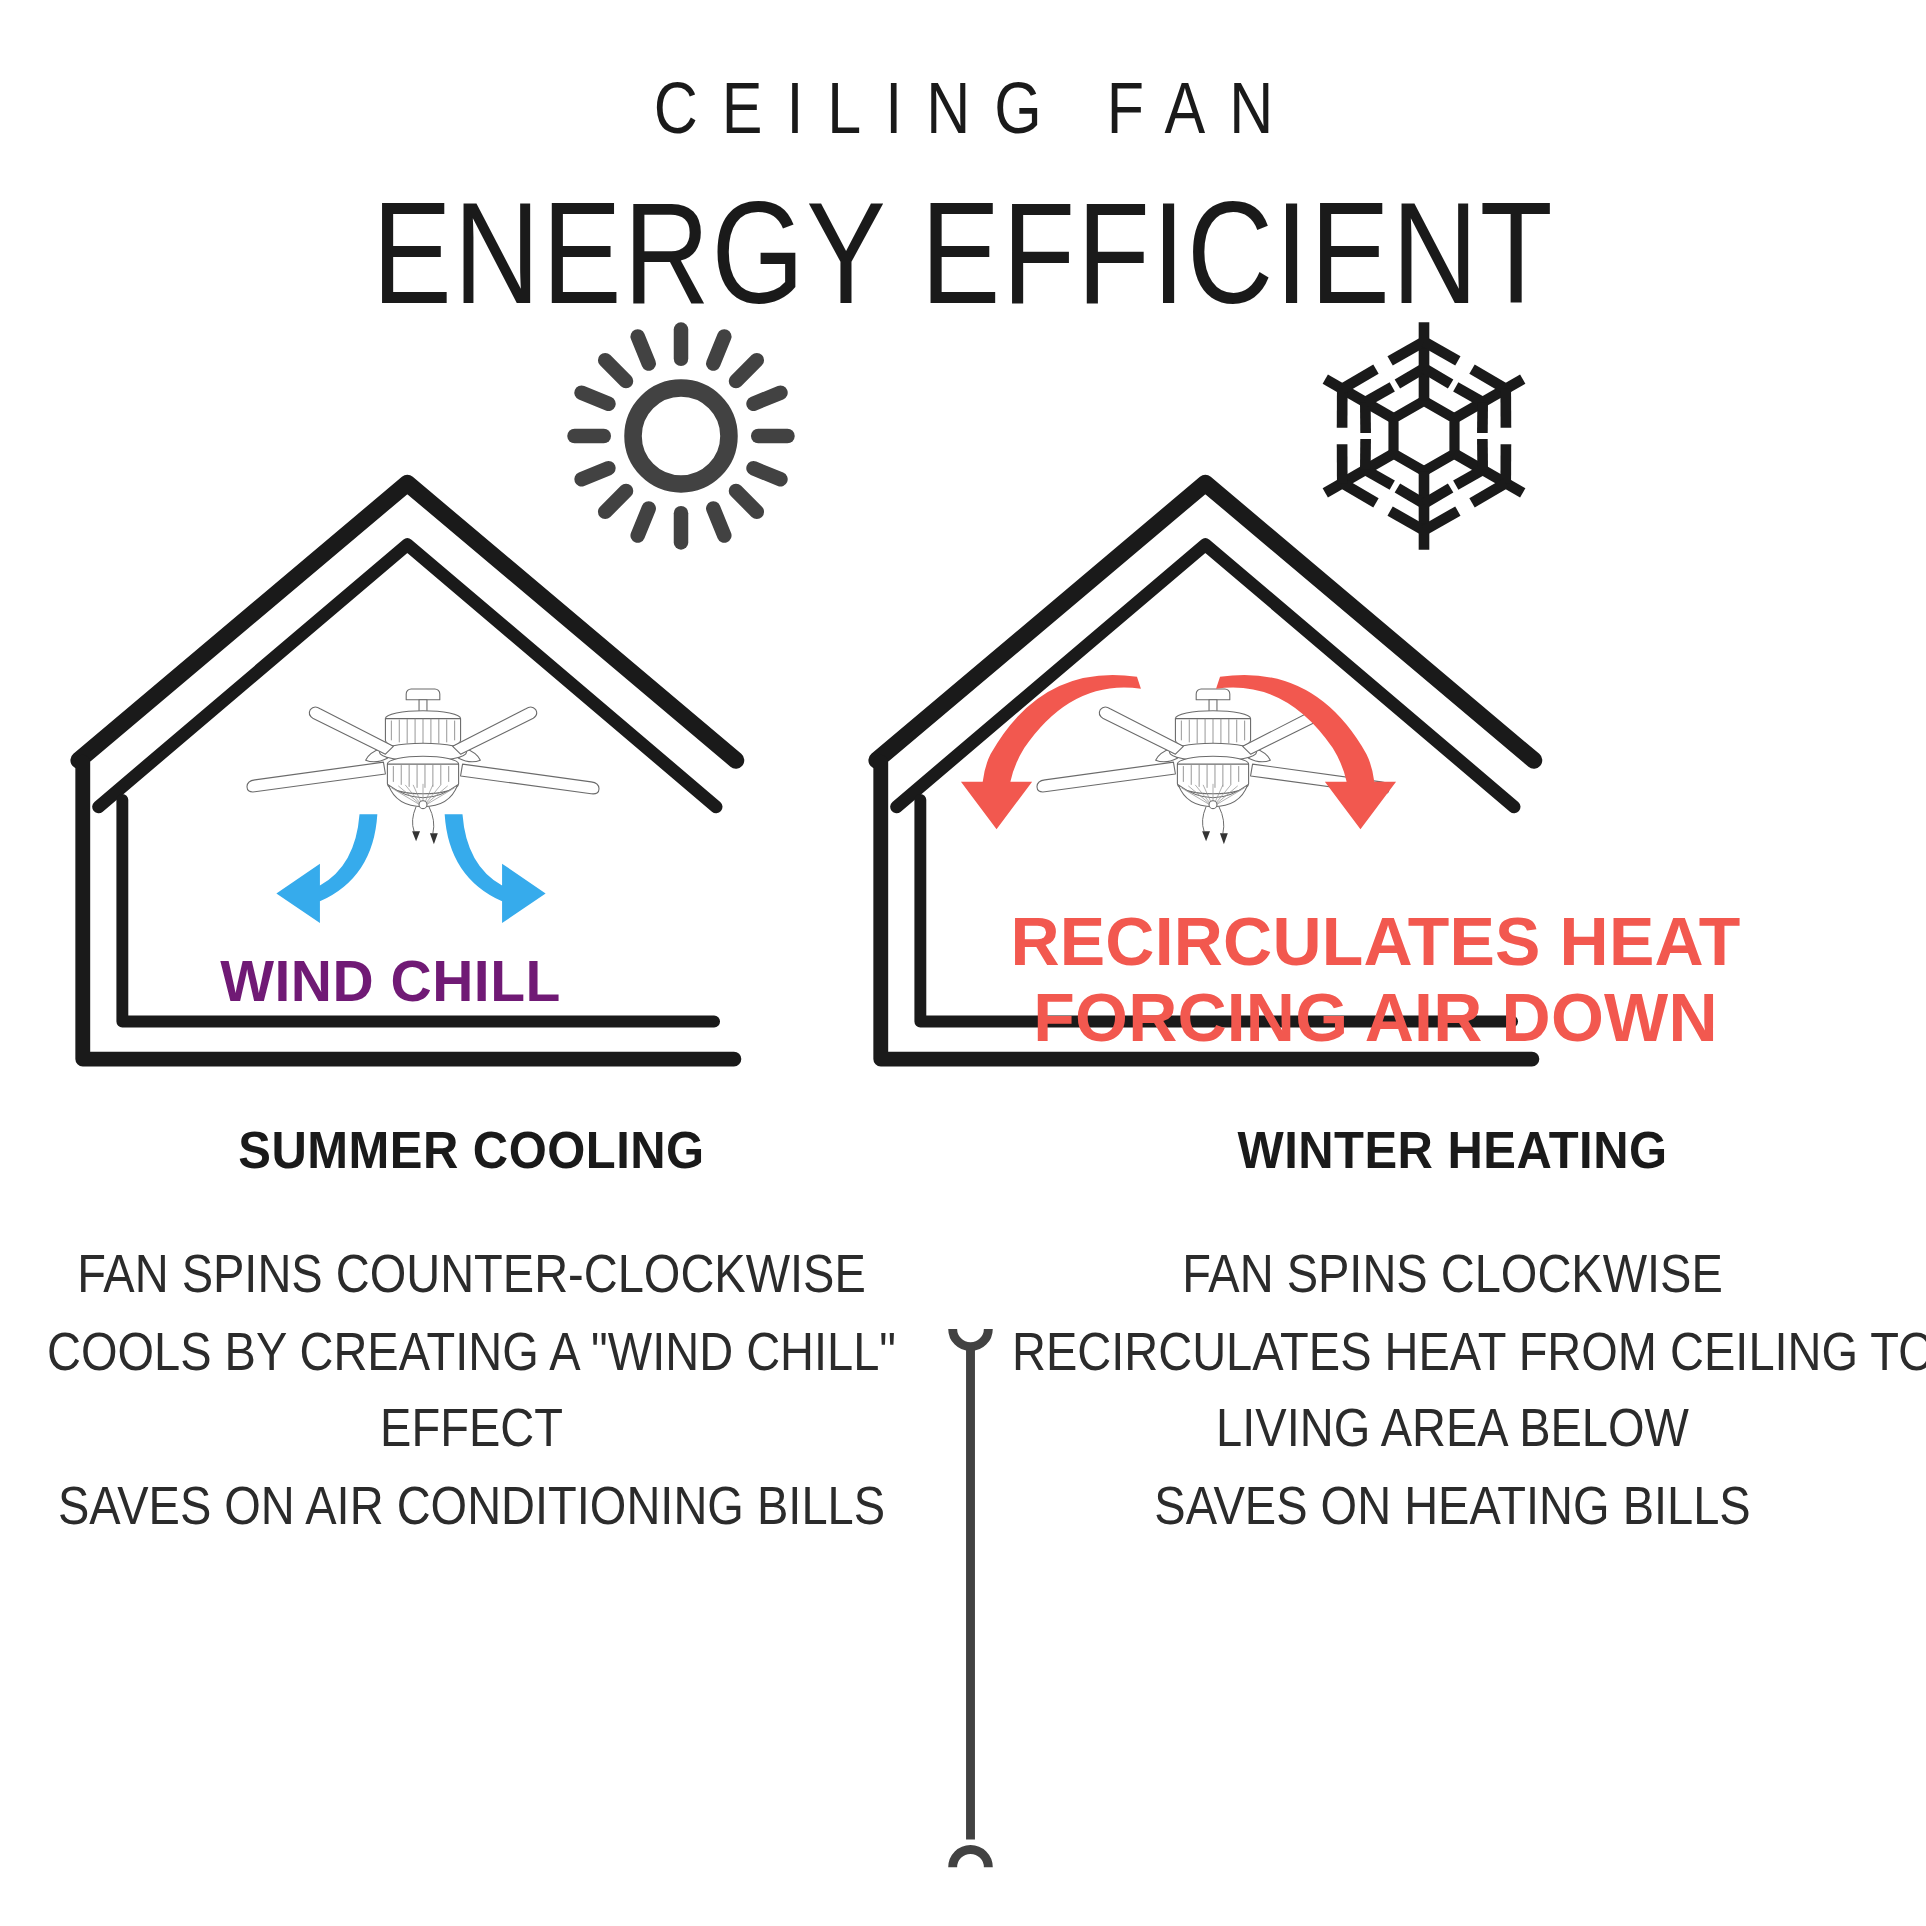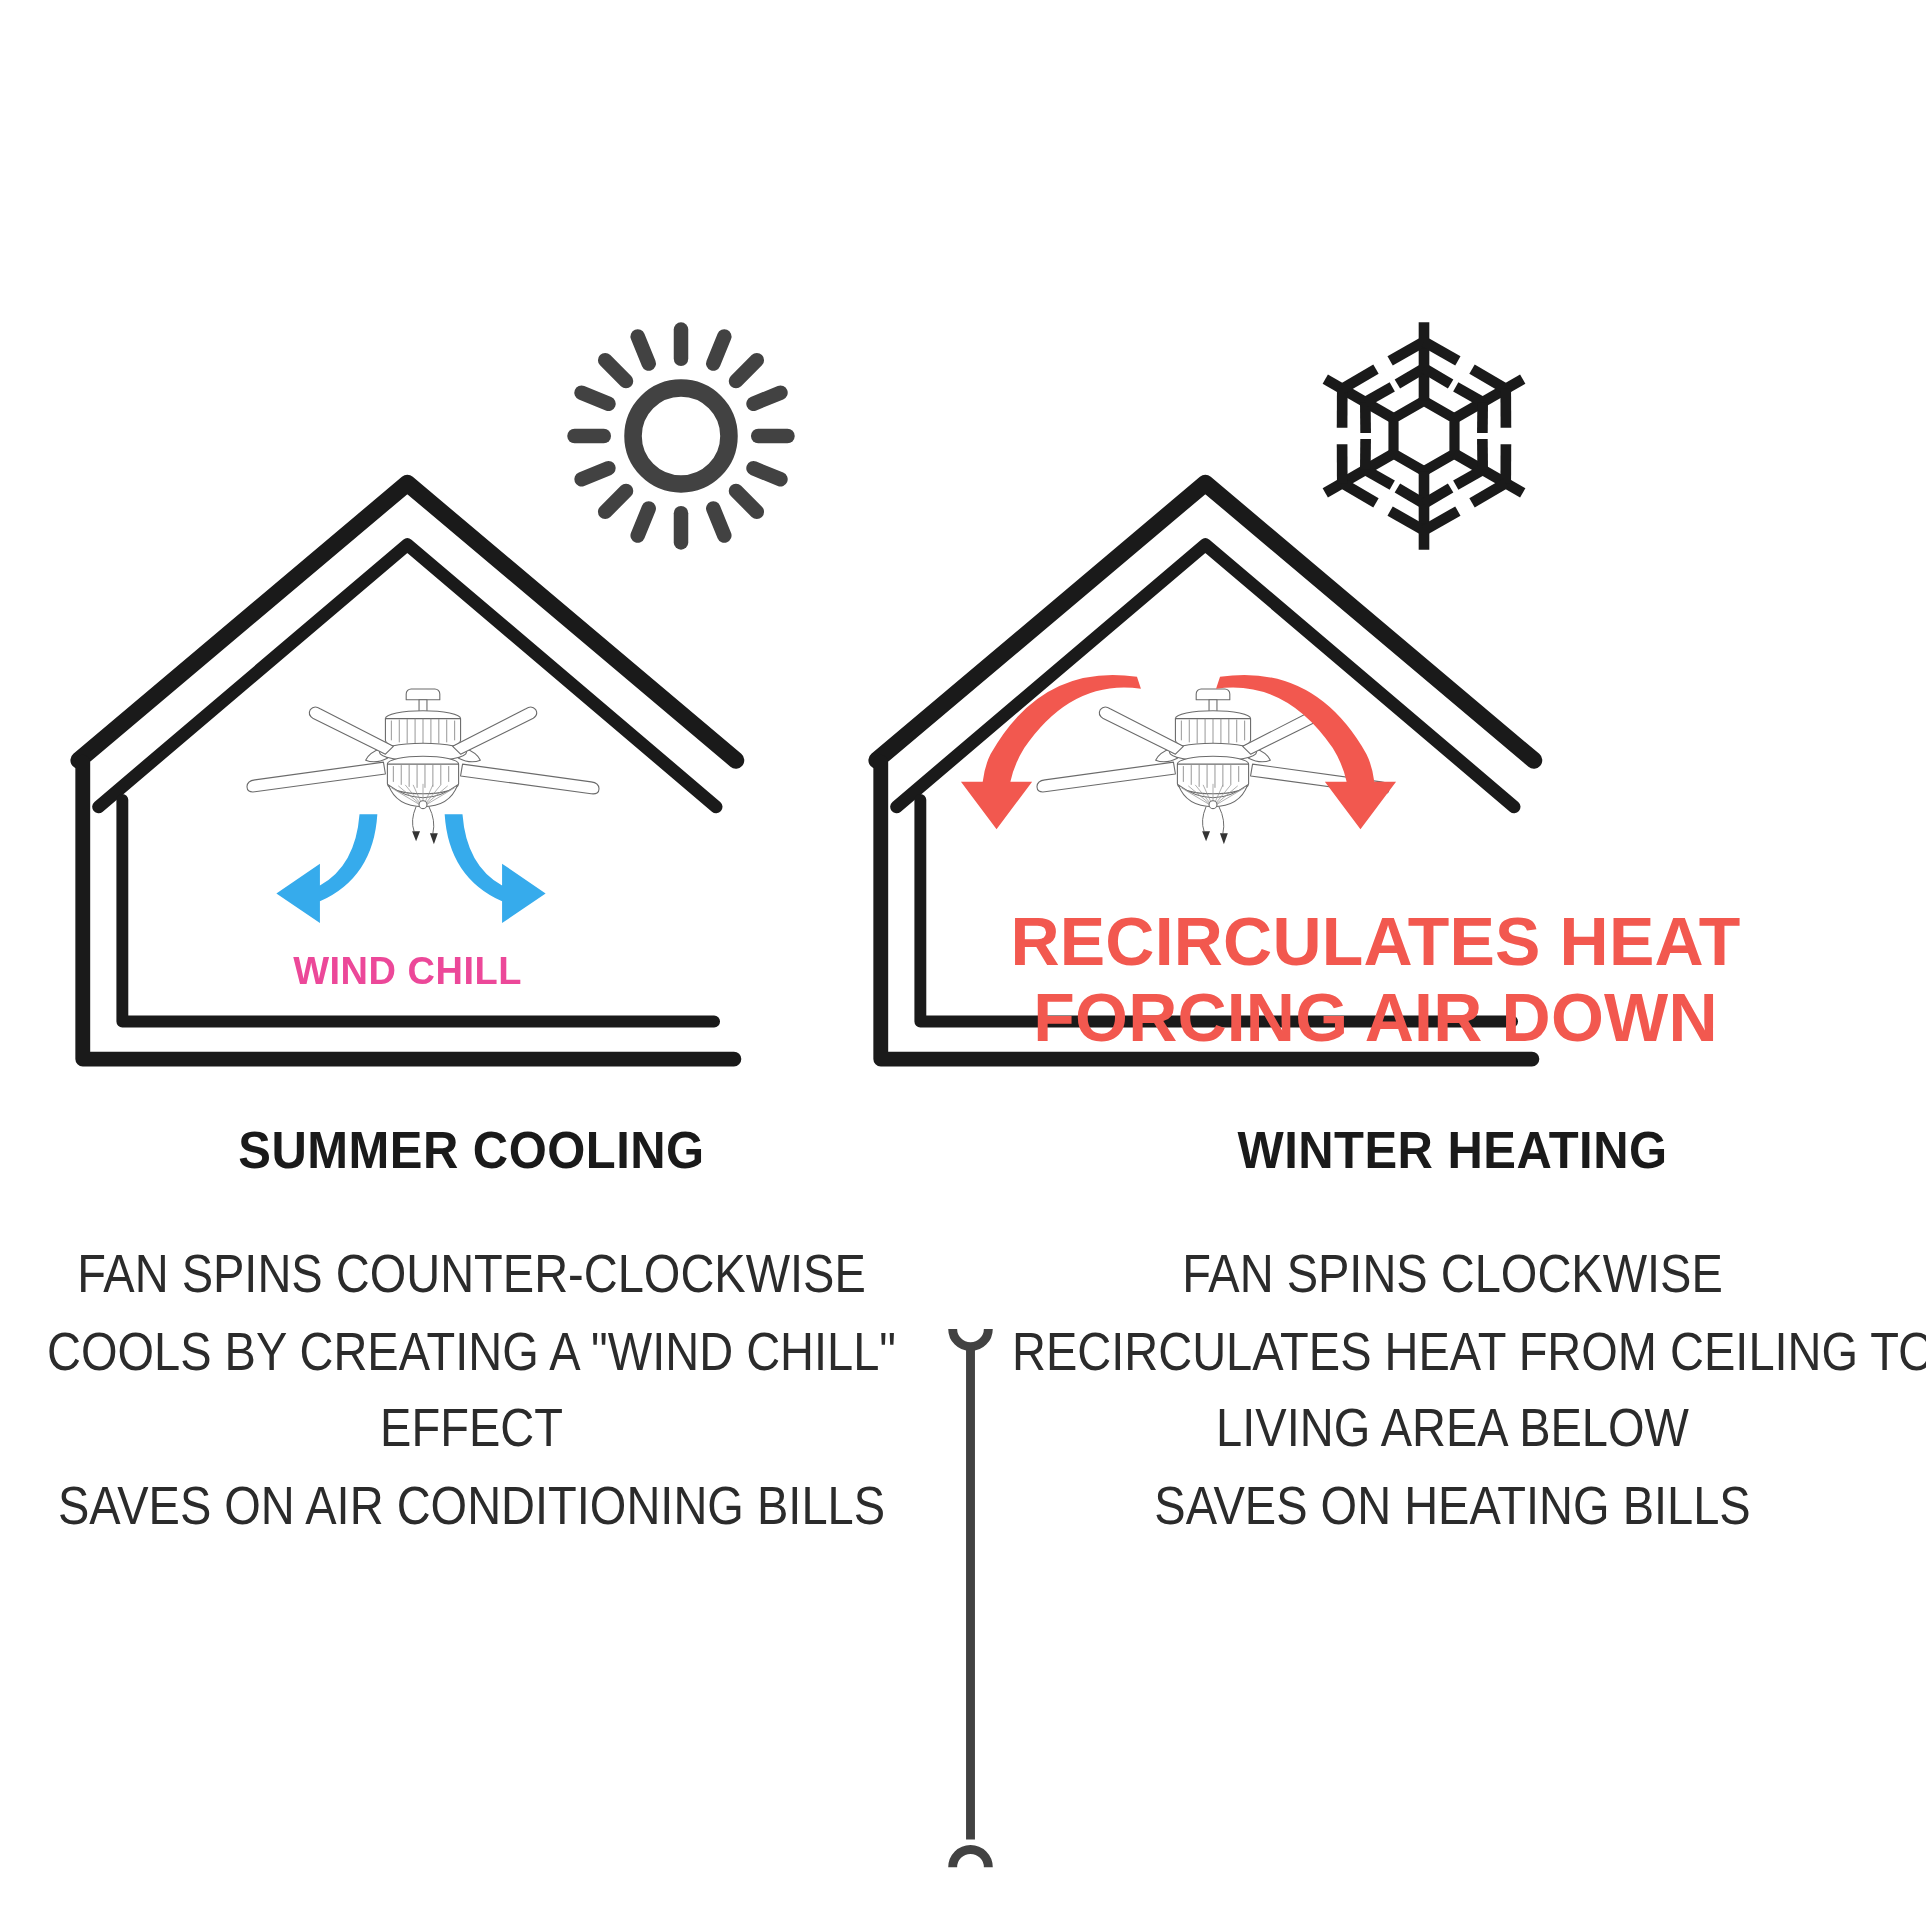--- a/index.html
+++ b/index.html
@@ -83,26 +83,26 @@
   .flow-left  { left: 213px;  top: 812px;  width: 396px; height: 139px; }
   .flow-right { left: 931px;  top: 663px;  width: 495px; height: 178px; }
 
   .callout {
     position: absolute;
     text-align: center;
     font-weight: bold;
     line-height: 1.12;
   }
   .callout-blue {
-    left: 61px;
+    left: 44px;
     top: 950px;
     width: 693px;
-    font-size: 38px;
+    font-size: 57px;
     letter-spacing: 0.5px;
-    color: #ec4899;
+    color: #701a75;
   }
   .callout-red {
     left: 950px;
     top: 903px;
     width: 851px;
     font-size: 68px;
     letter-spacing: 0.2px;
     color: #F2584F;
   }
   .callout-red .line { display: block; }
@@ -140,20 +140,24 @@
     top: 1317px;
     width: 99px;
     height: 574px;
   }
 </style>
 </head>
 <body>
 
 <div id="page">
 
+  <div class="header">
+    <div class="kicker">CEILING FAN</div>
+    <div class="headline">ENERGY EFFICIENT</div>
+  </div>
 
   <div class="weather-icon sun-icon">
     <svg viewBox="0 0 100 100" width="234" height="234" aria-hidden="true">
       <g fill="none" stroke="#424242" stroke-linecap="round">
         <circle cx="50" cy="50" r="20.5" stroke-width="7.5"></circle>
         <g stroke-width="6.2">
           <line x1="50" y1="4.5" x2="50" y2="17"></line>
           <line x1="50" y1="83" x2="50" y2="95.5"></line>
           <line x1="4.5" y1="50" x2="17" y2="50"></line>
           <line x1="83" y1="50" x2="95.5" y2="50"></line>

